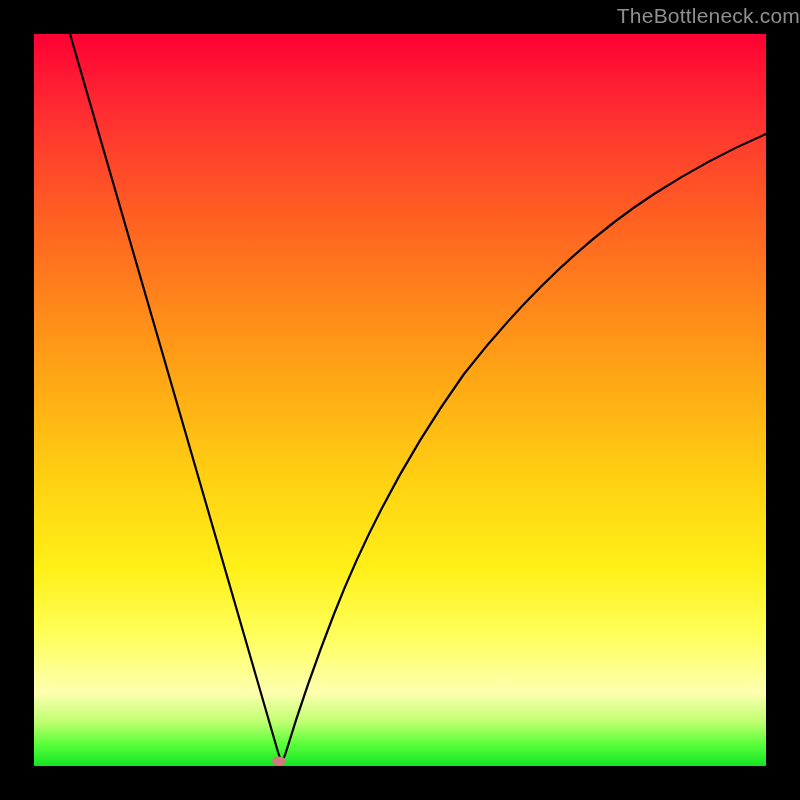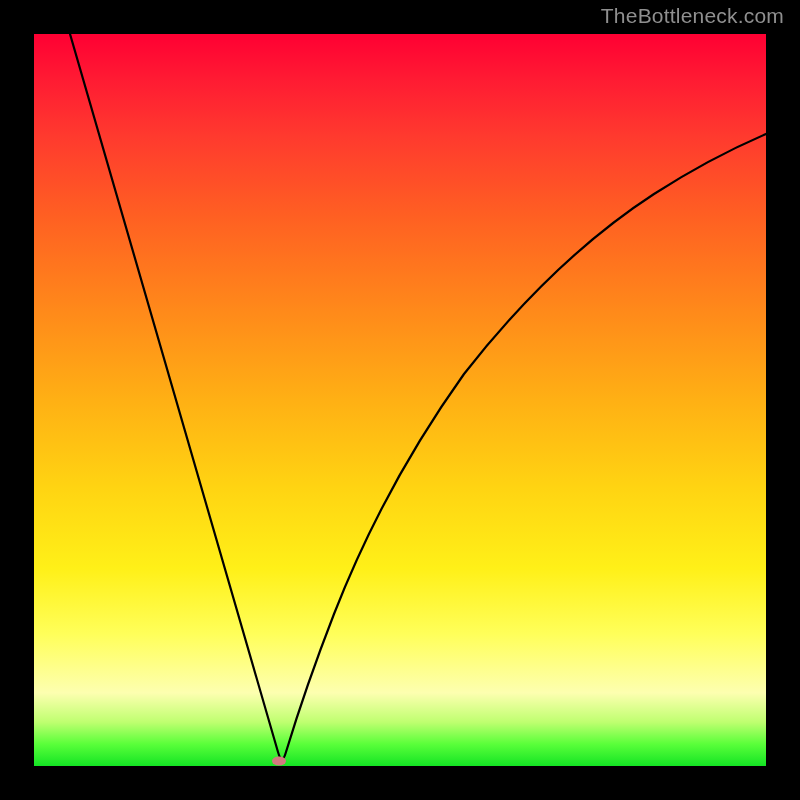--- a/index.html
+++ b/index.html
@@ -60,21 +60,21 @@
     width: 14px;
     height: 9px;
     background: #d27a7f;
     border-radius: 50% / 50%;
     transform: translate(-50%, -50%);
     pointer-events: none;
   }
   .watermark {
     position: absolute;
     top: 4px;
-    right: 16px;
+    right: 0;
     font-size: 21px;
     font-weight: 500;
     color: #8f8f8f;
     letter-spacing: 0.2px;
     user-select: none;
   }
 </style>
 </head>
 <body>
 

